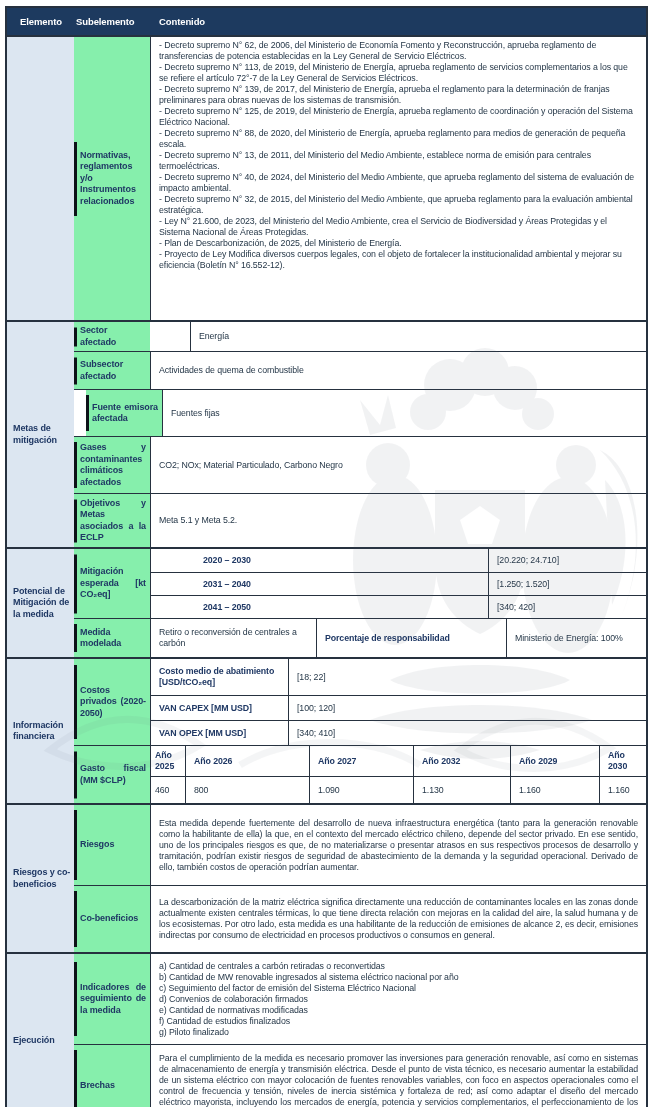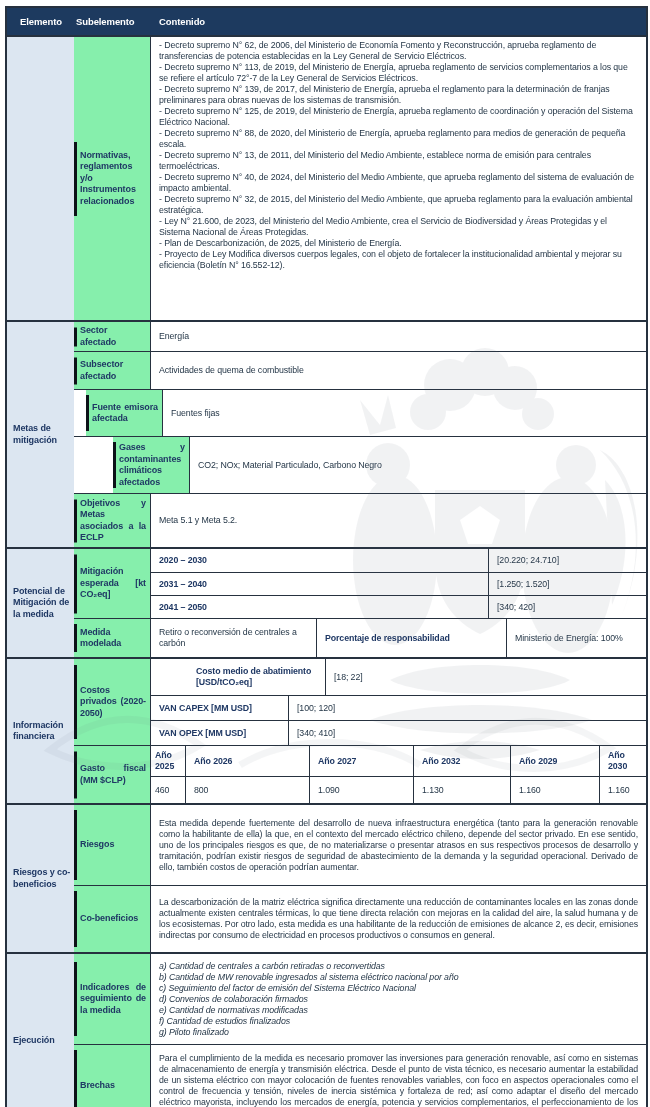--- a/index.html
+++ b/index.html
@@ -51,34 +51,34 @@
   .w-resp{width:190px;}
   .w-clabel{width:137px;}
   .y0{width:34px;padding:3px 4px;}
   .y1{width:124px;}
   .y2{width:104px;}
   .y3{width:97px;}
   .y4{width:89px;}
   .y5{flex:1;}
   
   .mh-norm .cont-cell{min-height:283px;justify-content:flex-start;}
-  .r-sector{min-height:27px;}
+  .r-sector{min-height:27px;gap:40px;}
   .r-subsector{min-height:38px;}
   .r-fuente{min-height:47px;padding-left:12px;}
-  .r-gases{min-height:57px;padding-left:39px;}
+  .r-gases{min-height:57px;}
   .r-objetivos{min-height:54px;}
-  .r-period{min-height:23px;}
+  .r-period{min-height:23px;padding-left:44px;}
   .r-medida{min-height:39px;}
-  .r-costo1{min-height:36px;padding-left:37px;}
+  .r-costo1{min-height:36px;}
   .r-costo{min-height:25px;}
   .r-ghdr{min-height:30px;}
   .r-gval{min-height:27px;}
   .r-riesgos .cont-cell{min-height:80px;}
   .r-coben .cont-cell{min-height:66px;}
-  .r-indic .cont-cell{min-height:90px;justify-content:center;font-style:italic;}
+  .r-indic .cont-cell{min-height:90px;justify-content:center;}
   .r-brechas .cont-cell{min-height:82px;}
   .list p{text-align:left;}
   
   .wm{position:absolute;left:300px;top:330px;width:360px;height:470px;z-index:6;
     opacity:0.08;pointer-events:none;}
   .wm2{position:absolute;left:40px;top:690px;width:580px;height:110px;z-index:6;
     opacity:0.06;pointer-events:none;}
 </style>
 </head>
 <body>

